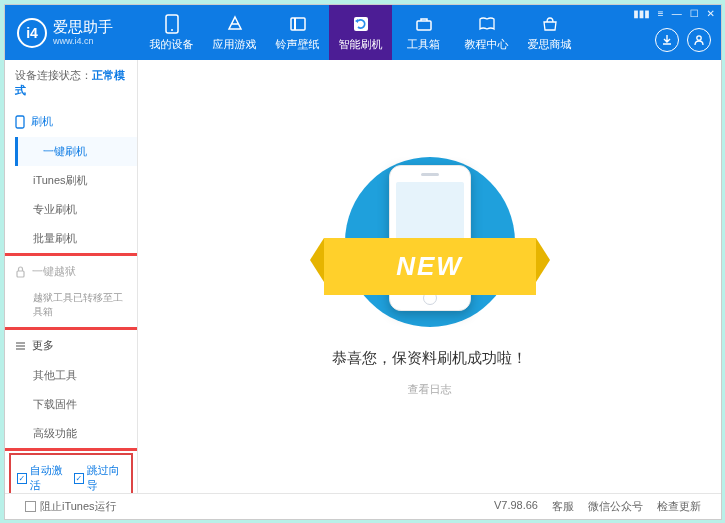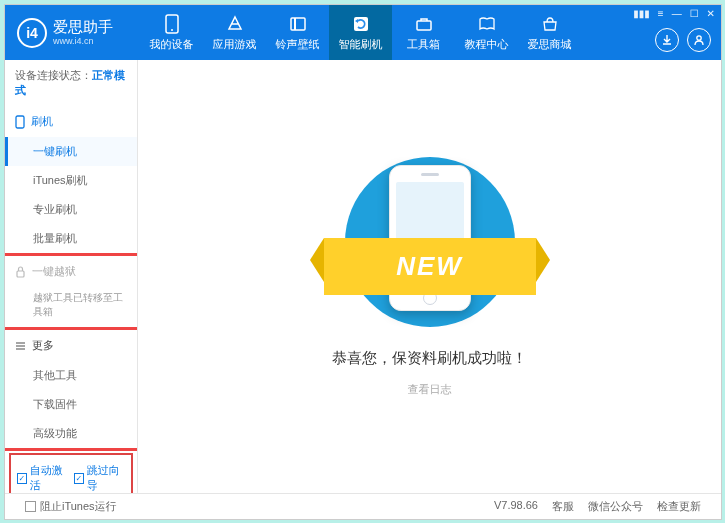--- a/index.html
+++ b/index.html
@@ -5,35 +5,35 @@
 * { margin: 0; padding: 0; box-sizing: border-box; font-family: "Microsoft YaHei", Arial, sans-serif; }
 body { background: #b8f0e8; padding: 4px; }
 .app-window { width: 718px; height: 516px; background: #fff; display: flex; flex-direction: column; border: 1px solid #ccc; }
 .titlebar { height: 55px; background: #0e7be4; display: flex; align-items: center; color: #fff; position: relative; }
 .logo-area { display: flex; align-items: center; padding: 0 12px; width: 135px; }
 .logo-circle { width: 30px; height: 30px; border: 2px solid #fff; border-radius: 50%; display: flex; align-items: center; justify-content: center; font-weight: bold; font-size: 14px; margin-right: 6px; }
 .logo-text { font-size: 15px; font-weight: 500; line-height: 1.1; }
 .logo-sub { font-size: 9px; opacity: 0.8; }
 .nav-tabs { display: flex; height: 100%; flex: 1; }
 .nav-tab { width: 63px; display: flex; flex-direction: column; align-items: center; justify-content: center; font-size: 11px; cursor: pointer; gap: 3px; }
-.nav-tab.active { background: #0369a1; }
+.nav-tab.active { background: #4c1d95; }
 .nav-tab .ico { width: 20px; height: 20px; display: flex; align-items: center; justify-content: center; }
 .win-controls { position: absolute; top: 3px; right: 6px; display: flex; gap: 8px; font-size: 10px; }
 .win-btn { cursor: pointer; opacity: 0.9; }
 .right-circles { position: absolute; right: 10px; bottom: 8px; display: flex; gap: 8px; }
 .circle-btn { width: 24px; height: 24px; border: 1.5px solid #fff; border-radius: 50%; display: flex; align-items: center; justify-content: center; cursor: pointer; }
 .body-area { flex: 1; display: flex; overflow: hidden; }
 .sidebar { width: 133px; border-right: 1px solid #e5e5e5; display: flex; flex-direction: column; font-size: 11px; }
 .conn-status { padding: 8px 10px; color: #666; }
 .conn-status b { color: #0e7be4; }
 .side-section { border-bottom: 3px solid #ef4444; }
 .side-header { display: flex; align-items: center; padding: 8px 10px; color: #444; gap: 6px; }
 .side-header.blue { color: #0e7be4; }
 .side-item { padding: 7px 10px 7px 28px; color: #666; cursor: pointer; }
-.side-item.active { color: #0e7be4; border-left: 3px solid #0e7be4; padding-left: 25px; background: #f5faff; }
+.side-item.active { color: #0e7be4; border-left: 3px solid #0e7be4; padding-left: 25px; background: #f5faff; margin-left: 10px; }
 .side-note { padding: 4px 10px 8px 28px; color: #999; font-size: 10px; }
 .checkbox-row { padding: 8px 6px; display: flex; gap: 6px; border: 2px solid #d44; margin: 2px 4px; }
 .chk-item { display: flex; align-items: center; gap: 3px; color: #0e7be4; cursor: pointer; font-size: 11px; }
 .chk-box { width: 11px; height: 11px; border: 1px solid #0e7be4; display: flex; align-items: center; justify-content: center; font-size: 8px; color: #0e7be4; }
 .main-content { flex: 1; display: flex; flex-direction: column; align-items: center; justify-content: center; position: relative; }
 .success-img { position: relative; width: 200px; height: 170px; }
 .bg-circle { position: absolute; width: 170px; height: 170px; background: #1fa0dc; border-radius: 50%; left: 15px; top: 0; }
 .phone { position: absolute; width: 82px; height: 146px; background: #fff; border-radius: 12px; left: 59px; top: 8px; box-shadow: 0 4px 12px rgba(0,0,0,.25); border: 1px solid #e8e8e8; }
 .phone::before { content: ""; position: absolute; top: 7px; left: 50%; transform: translateX(-50%); width: 18px; height: 3px; background: #d0d6df; border-radius: 2px; }
 .phone::after { content: ""; position: absolute; bottom: 5px; left: 50%; transform: translateX(-50%); width: 12px; height: 12px; border: 1.5px solid #d0d6df; border-radius: 50%; }

